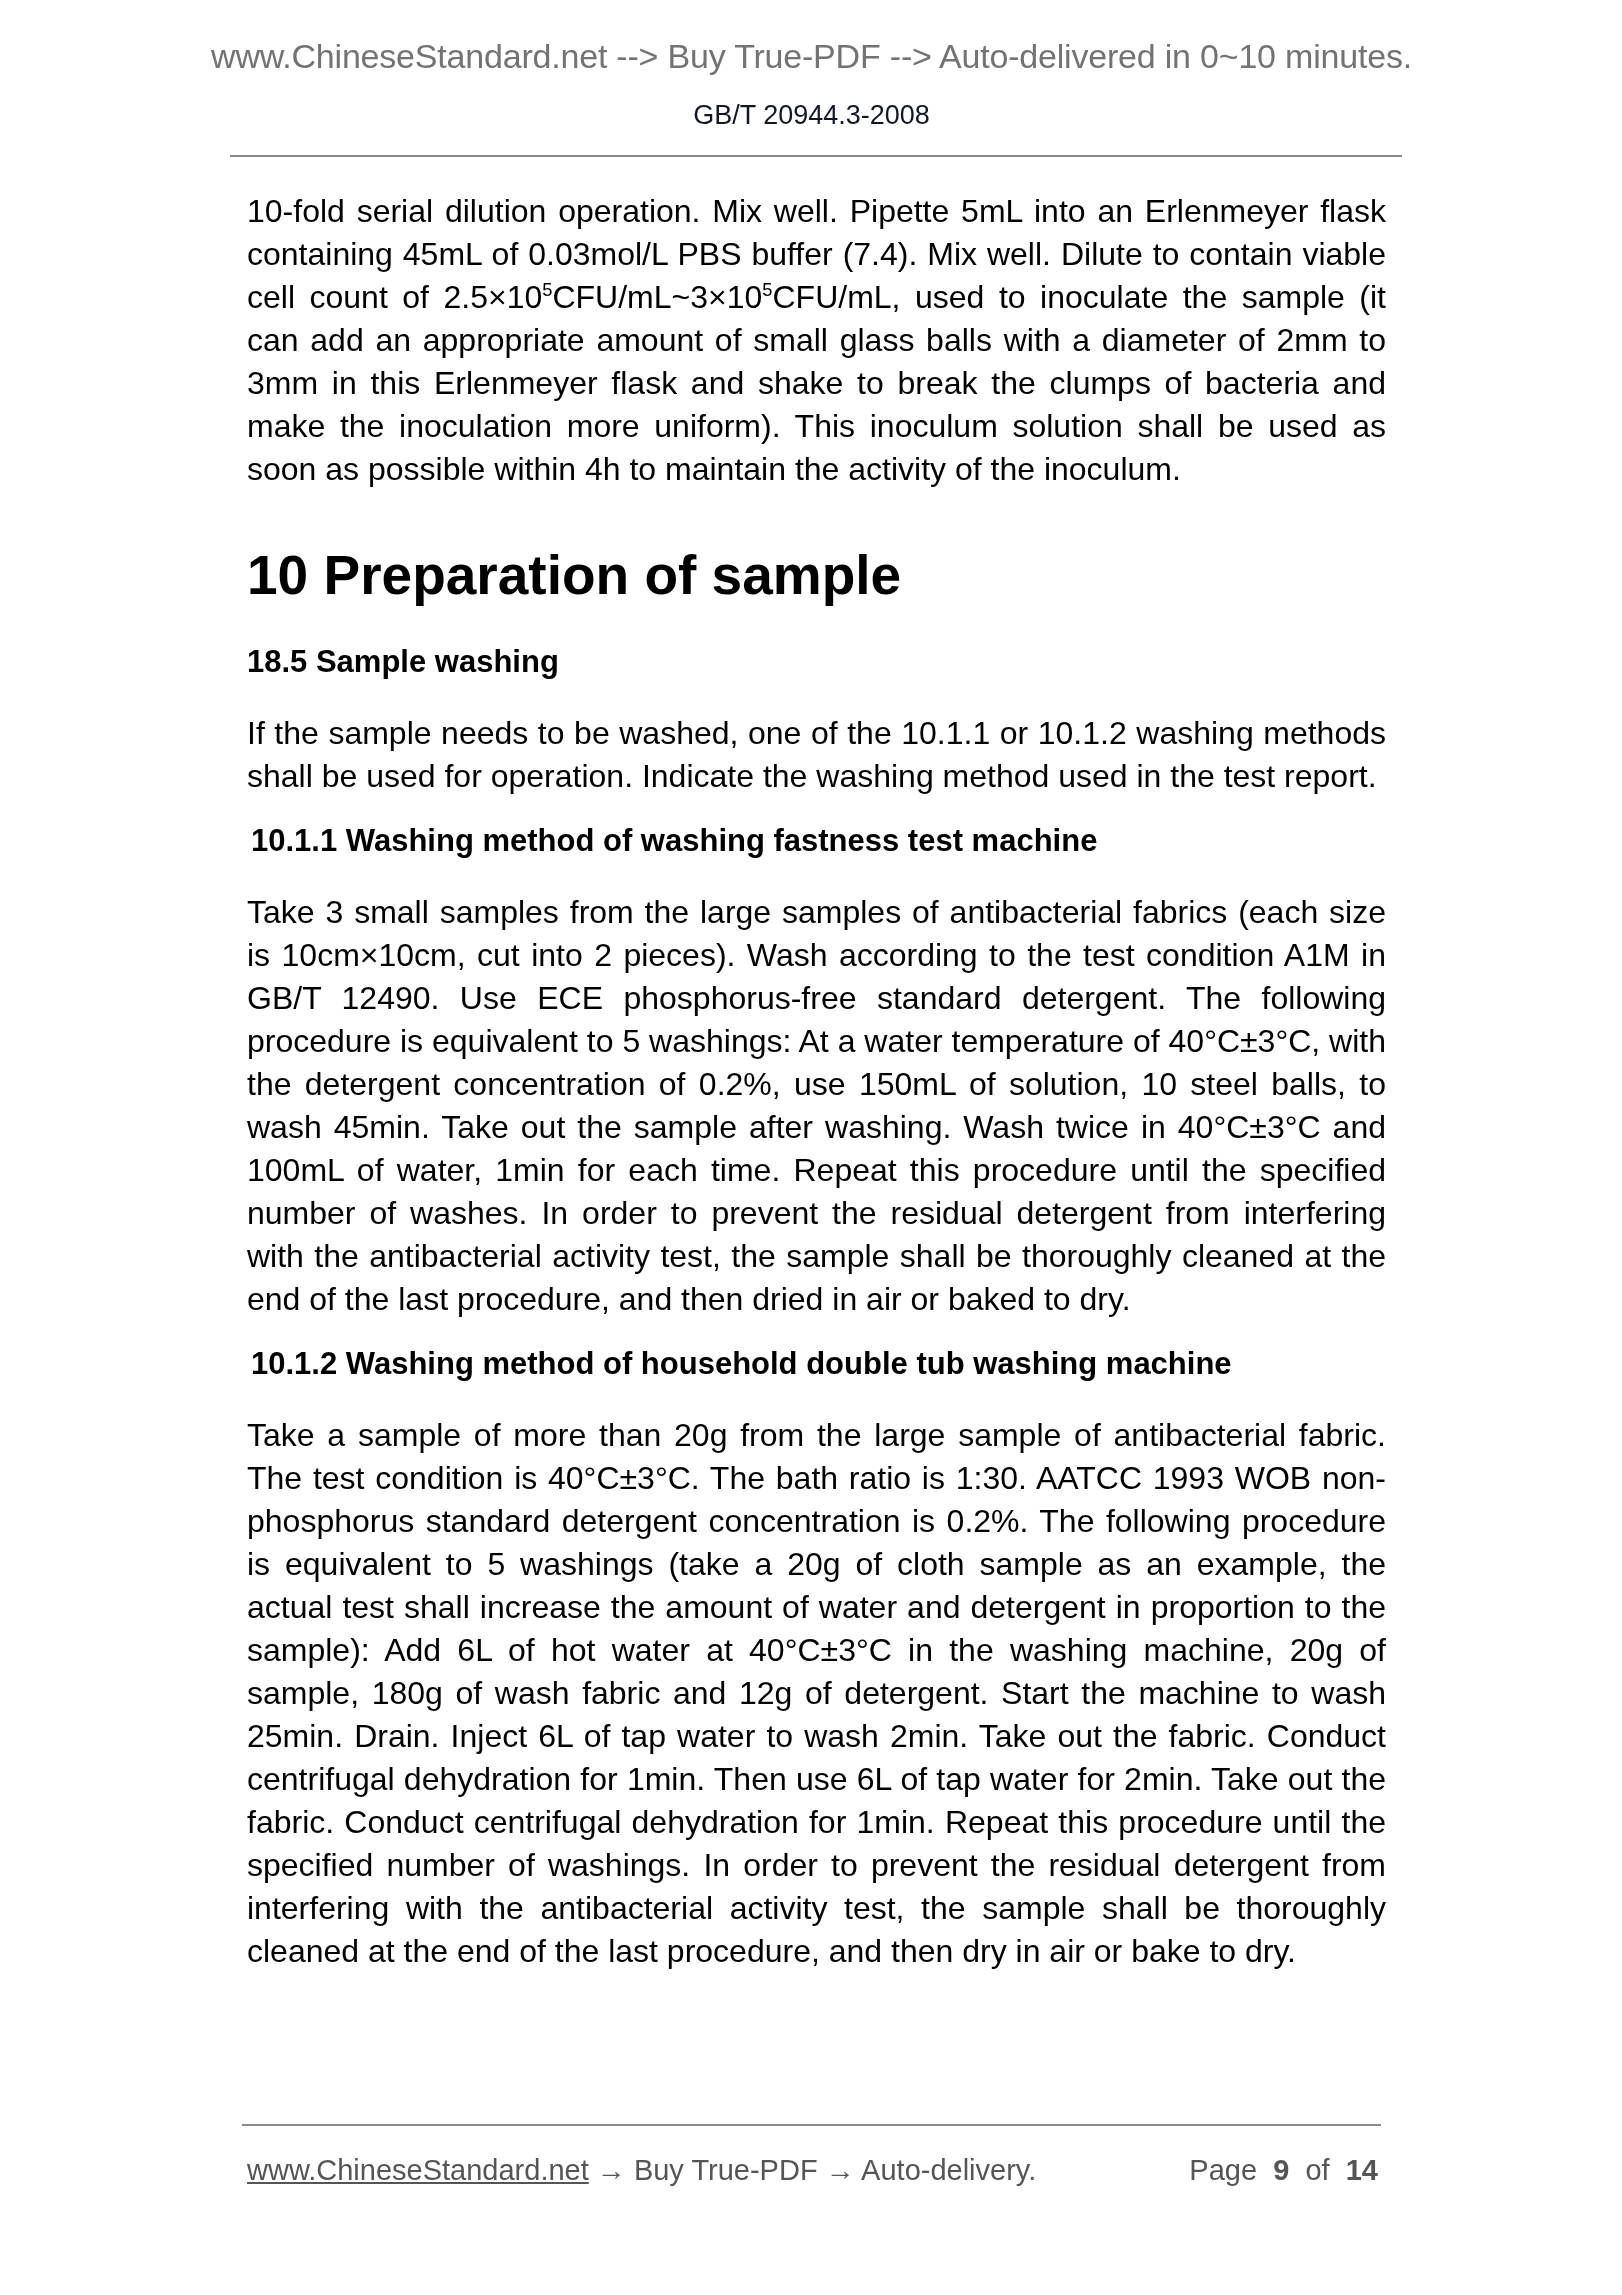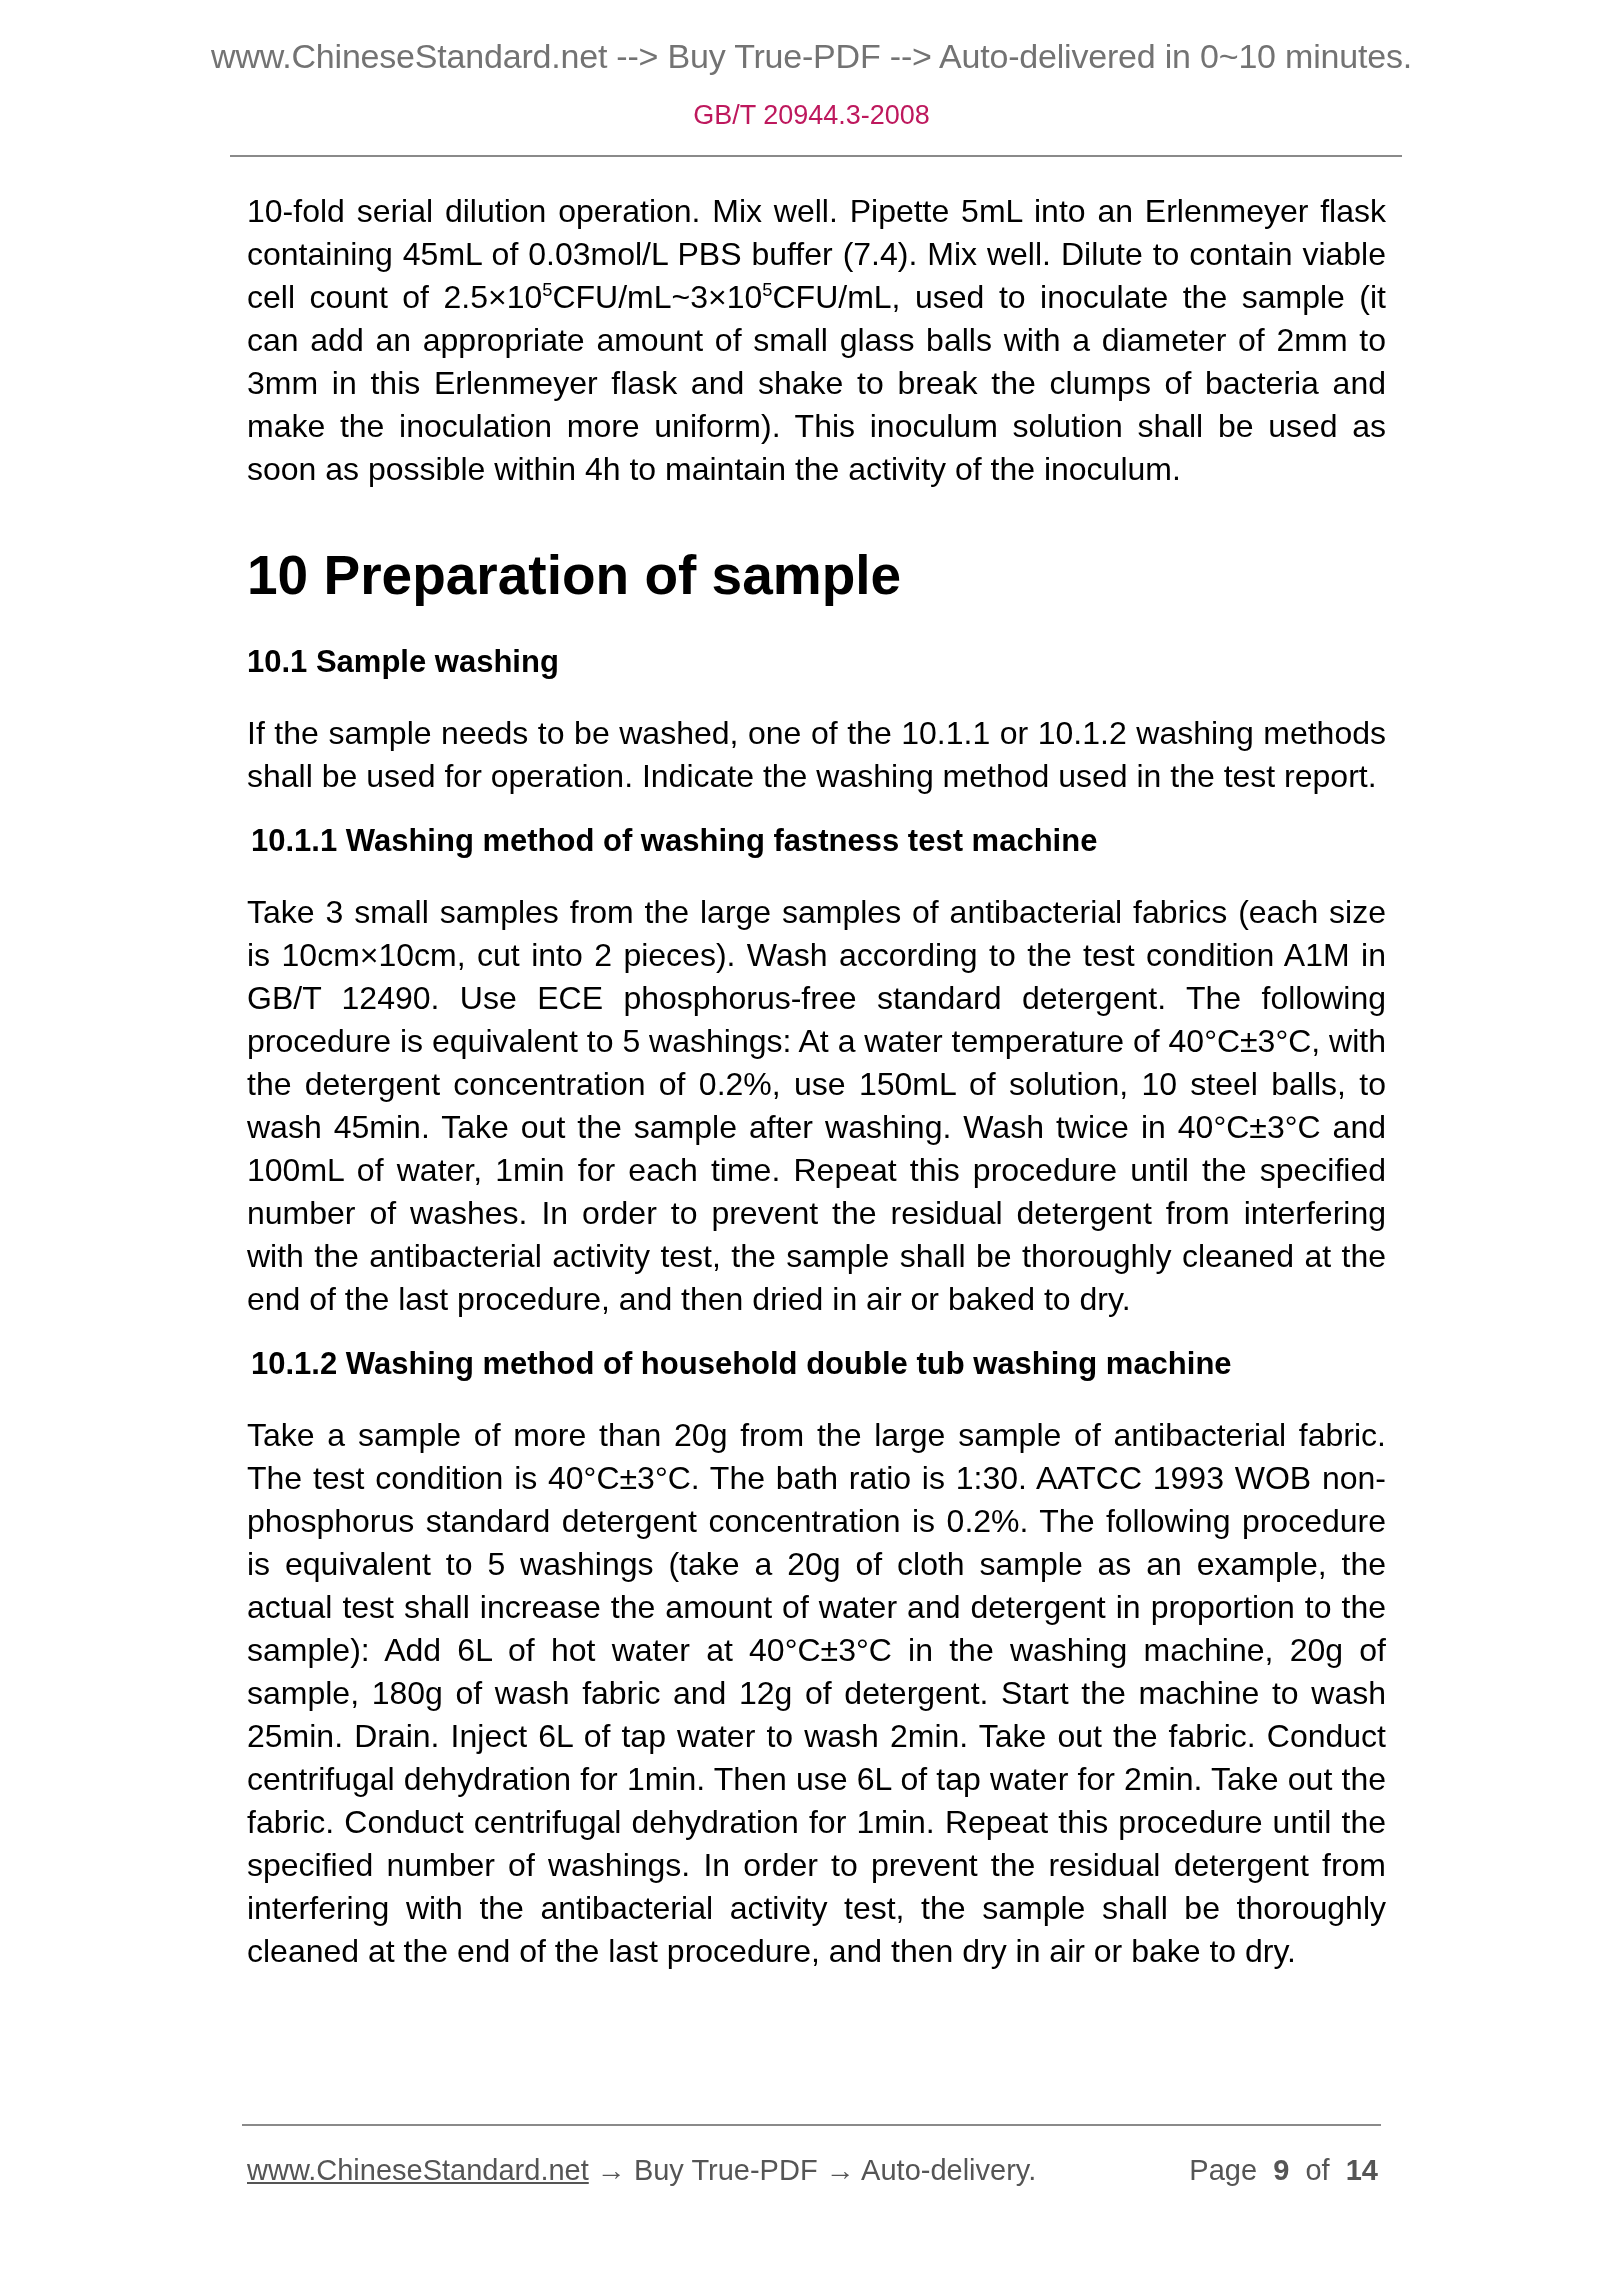--- a/index.html
+++ b/index.html
@@ -1,21 +1,21 @@
 <!DOCTYPE html>
 <html style="font-size:13.3px"><head>
 <meta charset="utf-8">
 <style>
   html, body { margin: 0; padding: 0; background: #ffffff; }
   body { width: 1623px; height: 2295px; position: relative; overflow: hidden;
          font-family: "Liberation Sans", sans-serif; color: #000; }
   .top-banner { position: absolute; top: 37px; left: 0; width: 1623px; text-align: center;
                 font-size: 34px; color: #737373; letter-spacing: -0.2px; }
   .doc-id { position: absolute; top: 100px; left: 0; width: 1623px; text-align: center;
-            font-size: 27px; color: #be185d; }
+            font-size: 27px; color: #0f172a; }
   .header-rule { position: absolute; top: 155px; left: 230px; width: 1172px; height: 1.7px; background: #8a8a8a; }
   .content { position: absolute; top: 190px; left: 247px; width: 1139px; }
   p.body { margin: 0; font-size: 32px; line-height: 43px; text-align: justify; }
   sup { font-size: 18.3px; line-height: 0; vertical-align: 11.7px; }
   h1.sec { margin: 0; font-size: 55px; font-weight: bold; }
   h2.sub { margin: 0; font-size: 31px; font-weight: bold; }
   h3.subsub { margin: 4px; font-size: 31px; font-weight: bold; }
   .footer-rule { position: absolute; top: 2124px; left: 242px; width: 1139px; height: 1.7px; background: #8a8a8a; }
   .footer { position: absolute; top: 2154px; left: 247px; width: 1131px; font-size: 29px; color: #555; }
   .footer .left { position: absolute; left: 0; top: 0; }
@@ -28,21 +28,21 @@
 
 <div class="top-banner">www.ChineseStandard.net --&gt; Buy True-PDF --&gt; Auto-delivered in 0~10 minutes.</div>
 <div class="doc-id">GB/T 20944.3-2008</div>
 <div class="header-rule"></div>
 
 <div class="content">
   <p class="body"><span>10-fold serial dilution operation. Mix well. Pipette 5mL into an Erlenmeyer flask containing 45mL of 0.03mol/L PBS buffer (7.4). Mix well. Dilute to contain viable cell count of 2.5×10</span><sup>5</sup><span>CFU/mL~3×10</span><sup>5</sup><span>CFU/mL, used to inoculate the sample (it can add an appropriate amount of small glass balls with a diameter of 2mm to 3mm in this Erlenmeyer flask and shake to break the clumps of bacteria and make the inoculation more uniform). This inoculum solution shall be used as soon as possible within 4h to maintain the activity of the inoculum.</span></p>
 
   <h1 class="sec" style="margin-top:52px;">10 Preparation of sample</h1>
 
-  <h2 class="sub" style="margin-top:37px;">10.1 Sample washing</h2>
+  <h2 class="sub" style="margin-top:37px;">18.5 Sample washing</h2>
   <p class="body" style="margin-top:32px;">If the sample needs to be washed, one of the 10.1.1 or 10.1.2 washing methods shall be used for operation. Indicate the washing method used in the test report.</p>
 
   <h3 class="subsub" style="margin-top:25px;">10.1.1 Washing method of washing fastness test machine</h3>
   <p class="body" style="margin-top:32px;">Take 3 small samples from the large samples of antibacterial fabrics (each size is 10cm×10cm, cut into 2 pieces). Wash according to the test condition A1M in GB/T 12490. Use ECE phosphorus-free standard detergent. The following procedure is equivalent to 5 washings: At a water temperature of 40°C±3°C, with the detergent concentration of 0.2%, use 150mL of solution, 10 steel balls, to wash 45min. Take out the sample after washing. Wash twice in 40°C±3°C and 100mL of water, 1min for each time. Repeat this procedure until the specified number of washes. In order to prevent the residual detergent from interfering with the antibacterial activity test, the sample shall be thoroughly cleaned at the end of the last procedure, and then dried in air or baked to dry.</p>
 
   <h3 class="subsub" style="margin-top:25px;">10.1.2 Washing method of household double tub washing machine</h3>
   <p class="body" style="margin-top:32px;">Take a sample of more than 20g from the large sample of antibacterial fabric. The test condition is 40°C±3°C. The bath ratio is 1:30. AATCC 1993 WOB non-phosphorus standard detergent concentration is 0.2%. The following procedure is equivalent to 5 washings (take a 20g of cloth sample as an example, the actual test shall increase the amount of water and detergent in proportion to the sample): Add 6L of hot water at 40°C±3°C in the washing machine, 20g of sample, 180g of wash fabric and 12g of detergent. Start the machine to wash 25min. Drain. Inject 6L of tap water to wash 2min. Take out the fabric. Conduct centrifugal dehydration for 1min. Then use 6L of tap water for 2min. Take out the fabric. Conduct centrifugal dehydration for 1min. Repeat this procedure until the specified number of washings. In order to prevent the residual detergent from interfering with the antibacterial activity test, the sample shall be thoroughly cleaned at the end of the last procedure, and then dry in air or bake to dry.</p>
 </div>
 
 <div class="footer-rule"></div>

